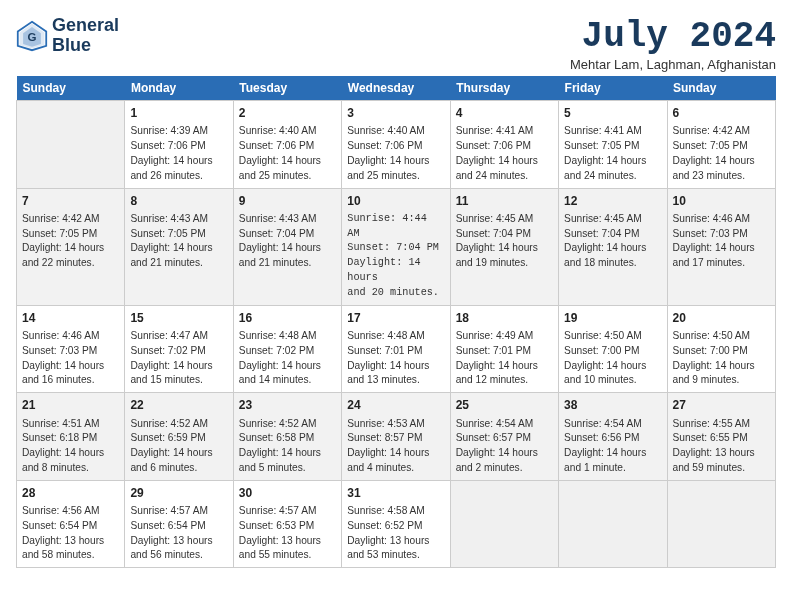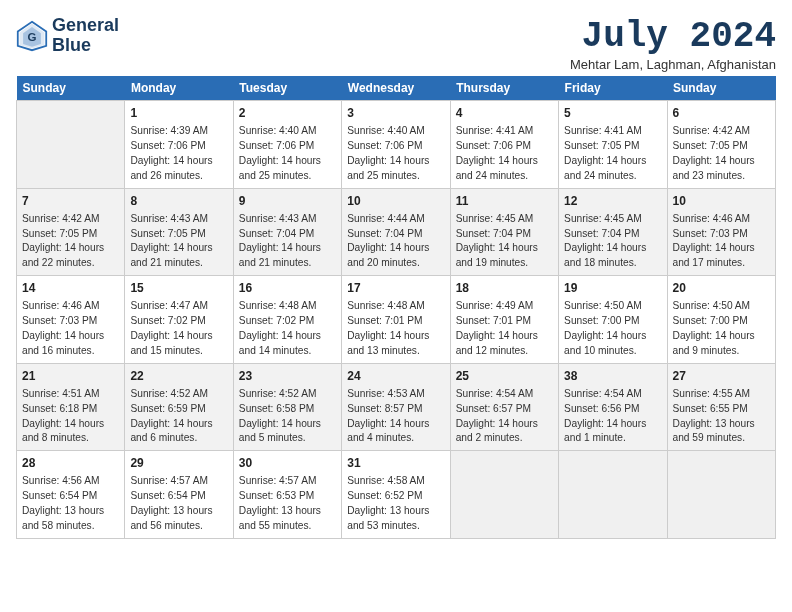--- a/index.html
+++ b/index.html
@@ -189,21 +189,21 @@
         </td>
         <td>
           <span class="day-num">9</span>
           <div class="day-info" style="white-space: pre-line;">Sunrise: 4:43 AM
 Sunset: 7:04 PM
 Daylight: 14 hours
 and 21 minutes.</div>
         </td>
         <td>
           <span class="day-num">10</span>
-          <div class="day-info" style="white-space: pre-line;">Sunrise: 4:44 AM
+          <div class="day-info" style="white-space: pre-line; font-family: Liberation Mono, monospace;">Sunrise: 4:44 AM
 Sunset: 7:04 PM
 Daylight: 14 hours
 and 20 minutes.</div>
         </td>
         <td>
           <span class="day-num">11</span>
           <div class="day-info" style="white-space: pre-line;">Sunrise: 4:45 AM
 Sunset: 7:04 PM
 Daylight: 14 hours
 and 19 minutes.</div>

